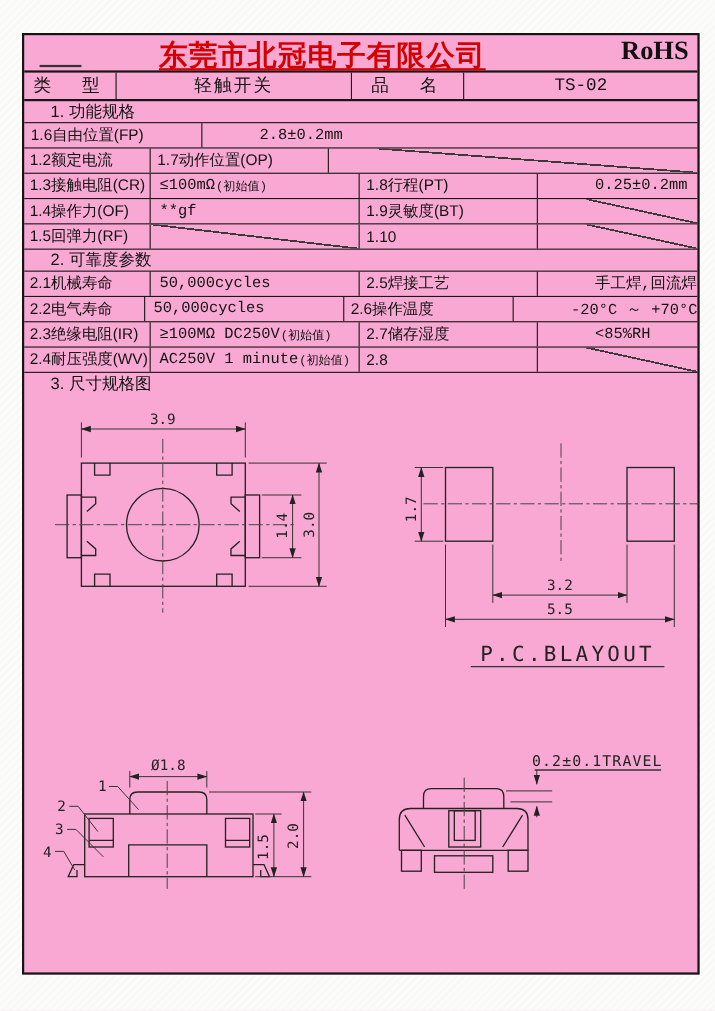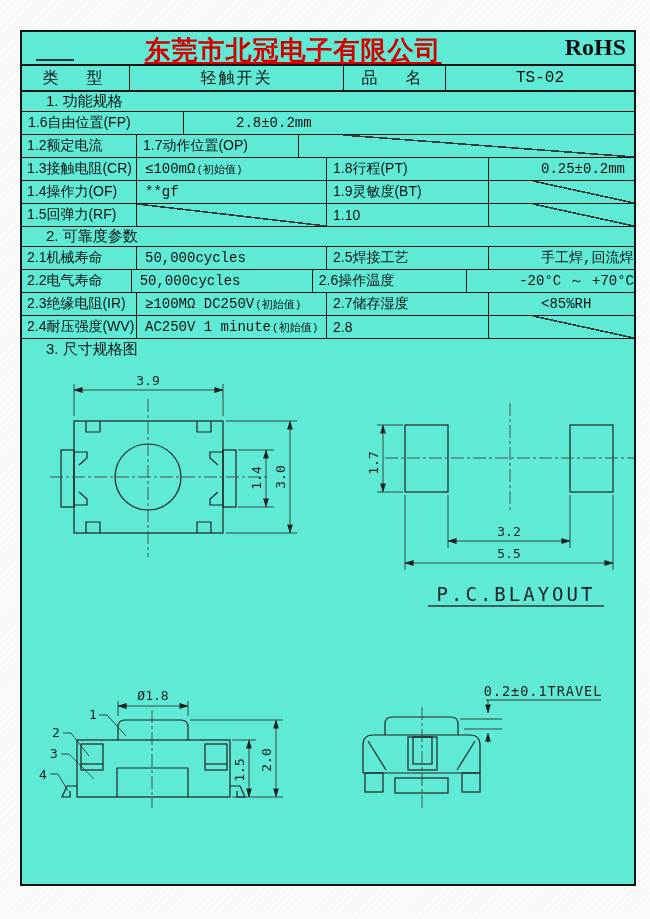--- a/index.html
+++ b/index.html
@@ -6,36 +6,36 @@
   body{
     width:650px;height:919px;position:relative;
     background:
       repeating-linear-gradient(135deg, rgba(0,0,0,0.012) 0 2px, rgba(0,0,0,0) 2px 5px),
       #fbfbfa;
     font-family:"Liberation Sans",sans-serif;
     color:#111;
   }
   .frame{
     position:absolute;left:20px;top:30px;width:616px;height:856px;
-    border:2px solid #151515;background:#5eead4;box-sizing:border-box;
+    border:2px solid #151515;background:#f9a8d4;box-sizing:border-box;
   }
   
   .header-row{position:relative;height:34px;border-bottom:2px solid #151515;box-sizing:border-box;}
   .underscore{position:absolute;left:14px;bottom:3px;width:38px;border-top:2px solid #333;}
   .company-title{
     position:absolute;left:0;right:70px;top:1px;text-align:center;
     color:#d40000;font-size:26px;font-weight:bold;letter-spacing:1px;
     text-decoration:underline;text-decoration-thickness:2px;text-underline-offset:3px;
     white-space:nowrap;
   }
   .rohs{position:absolute;right:8px;top:2px;font-family:"Liberation Serif",serif;font-size:24px;font-weight:600;}
   
   .type-row{display:flex;height:26px;border-bottom:2px solid #151515;box-sizing:border-box;font-size:16px;}
   .type-row>div{display:flex;align-items:center;justify-content:center;box-sizing:border-box;white-space:nowrap;}
-  .tc1{width:108px;border-right:1.5px solid #151515;letter-spacing:6px;}
+  .tc1{width:84px;border-right:1.5px solid #151515;letter-spacing:6px;}
   .tc2{width:214px;border-right:1.5px solid #151515;letter-spacing:2px;}
   .tc3{width:102px;border-right:1.5px solid #151515;letter-spacing:6px;}
   .tc4{flex:1;font-family:"Liberation Mono",monospace;}
   
   .sec-header{height:20px;display:flex;align-items:center;padding-left:24px;font-size:15px;
     border-bottom:1.5px solid #151515;box-sizing:border-box;white-space:nowrap;}
   .sec-header.noline{border-bottom:none;height:21px;}
   
   .spec-row{display:flex;height:23px;border-bottom:1.5px solid #151515;box-sizing:border-box;font-size:14px;}
   .spec-row>div{display:flex;align-items:center;box-sizing:border-box;white-space:nowrap;overflow:visible;}

